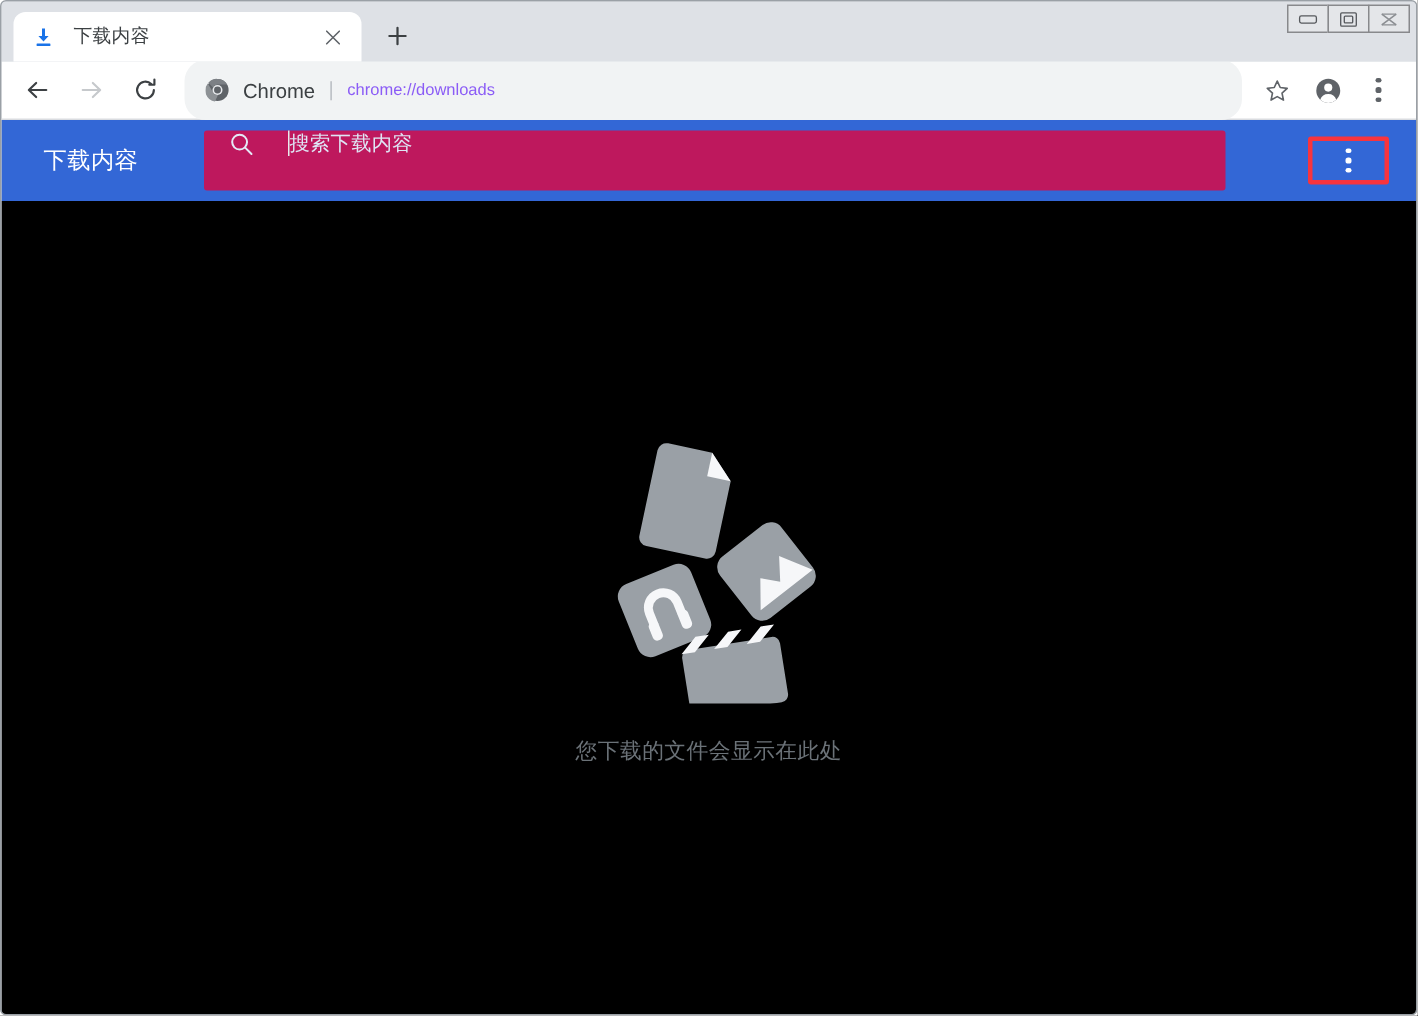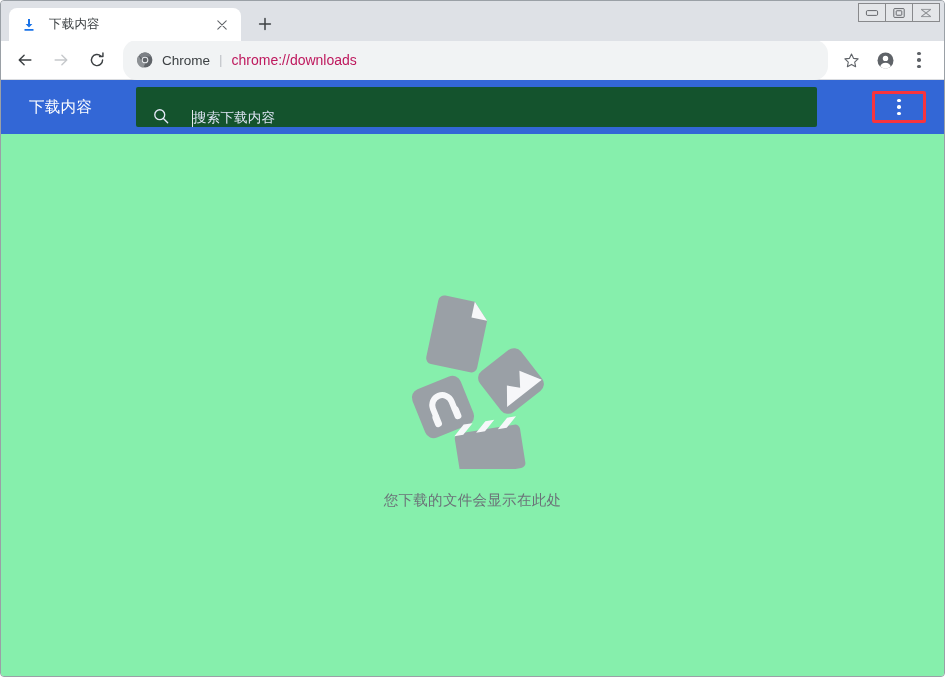--- a/index.html
+++ b/index.html
@@ -150,22 +150,22 @@
     color: #3c4043;
     white-space: nowrap;
   }
   .omni-sep {
     color: #bdc1c6;
     margin: 0 9px;
     font-size: 13.5px;
     line-height: 1;
   }
   .omni-url {
-    font-size: 14px;
-    color: #be185d;
+    font-size: 11px;
+    color: #8b5cf6;
     white-space: nowrap;
     overflow: hidden;
     text-overflow: ellipsis;
   }
   .tb-icon-btn {
     width: 28px;
     height: 28px;
     display: flex;
     align-items: center;
     justify-content: center;
@@ -190,24 +190,24 @@
     color: #ffffff;
     font-size: 15.5px;
     padding-left: 28px;
     box-sizing: border-box;
     letter-spacing: 0.3px;
   }
   .dl-search {
     flex: 1 1 auto;
     max-width: 681px;
     height: 40px;
-    background: #14532d;
+    background: #be185d;
     border-radius: 2px;
     display: flex;
-    align-items: flex-end;
+    align-items: flex-start;
     padding: 0 16px;
     box-sizing: border-box;
   }
   .dl-search-icon {
     width: 20px;
     height: 20px;
     flex: 0 0 20px;
     margin-right: 20px;
   }
   .dl-search-caret {
@@ -252,21 +252,21 @@
     display: block;
     width: 3.5px;
     height: 3.5px;
     border-radius: 50%;
     background: #ffffff;
   }
 
   
   .dl-content {
     height: calc(677px - 2px - 40px - 39px - 54px);
-    background: #86efac;
+    background: #000000;
     display: flex;
     flex-direction: column;
     align-items: center;
     justify-content: flex-start;
     position: relative;
   }
   .empty-wrap {
     position: absolute;
     top: 155px;
     left: 0;

